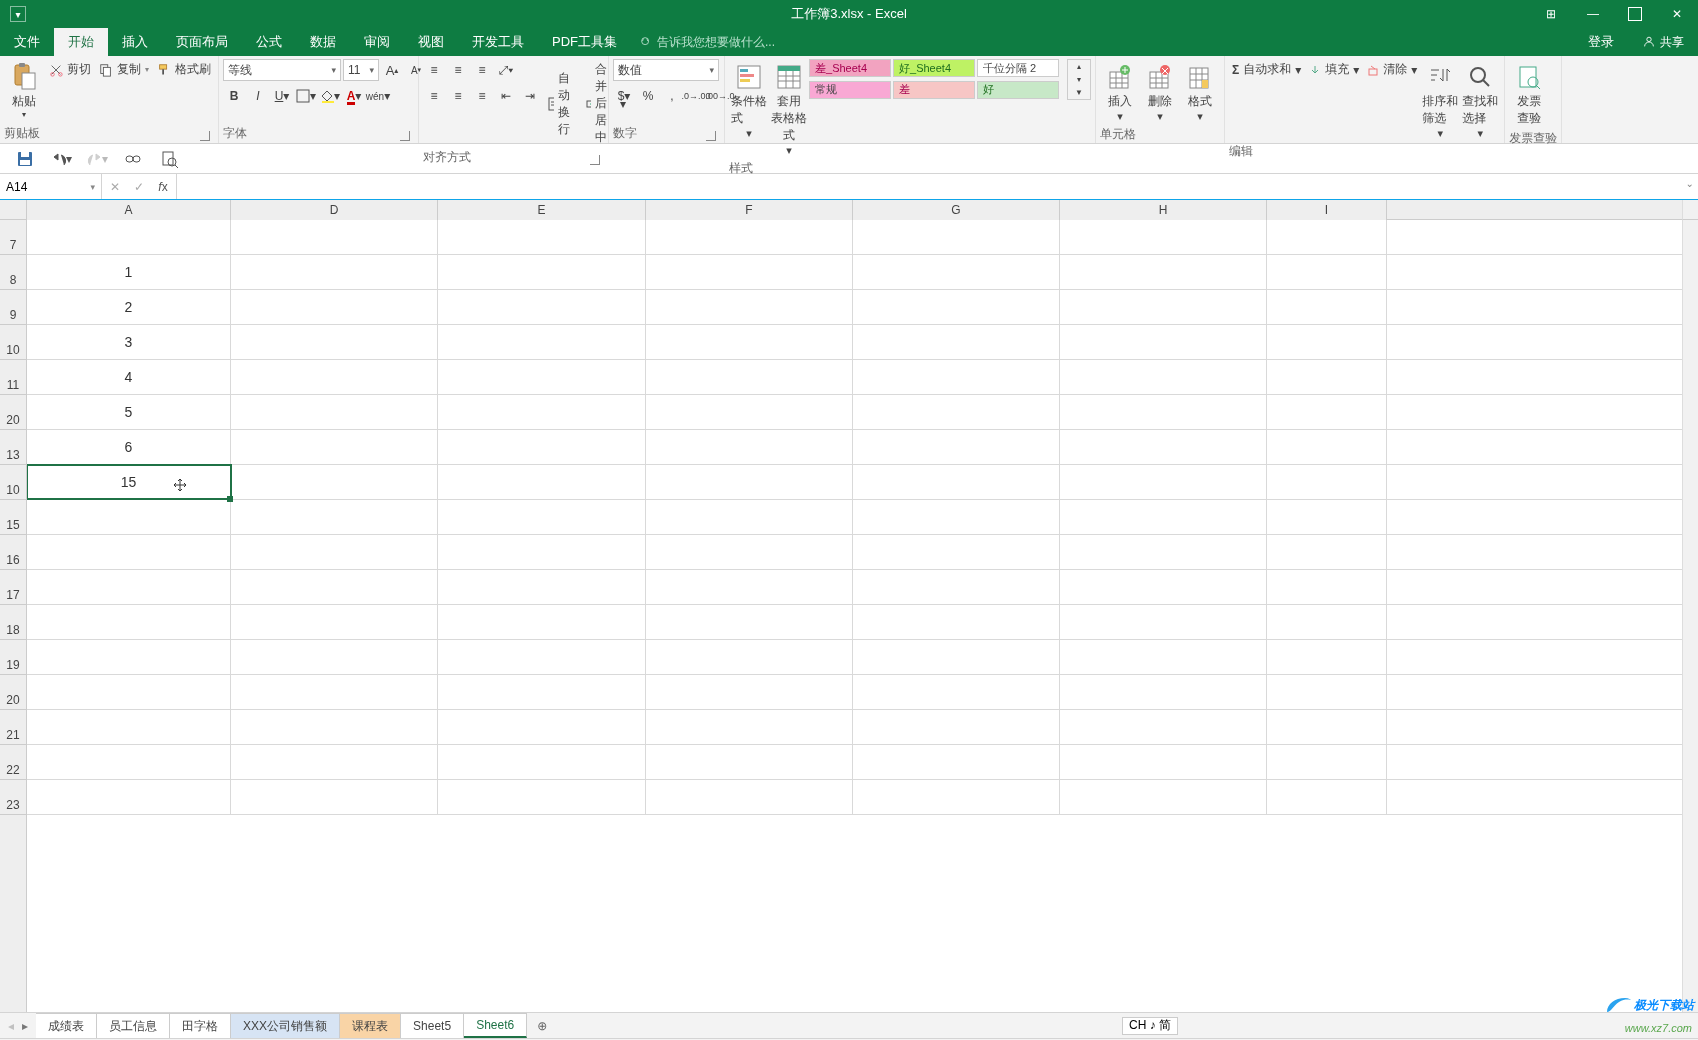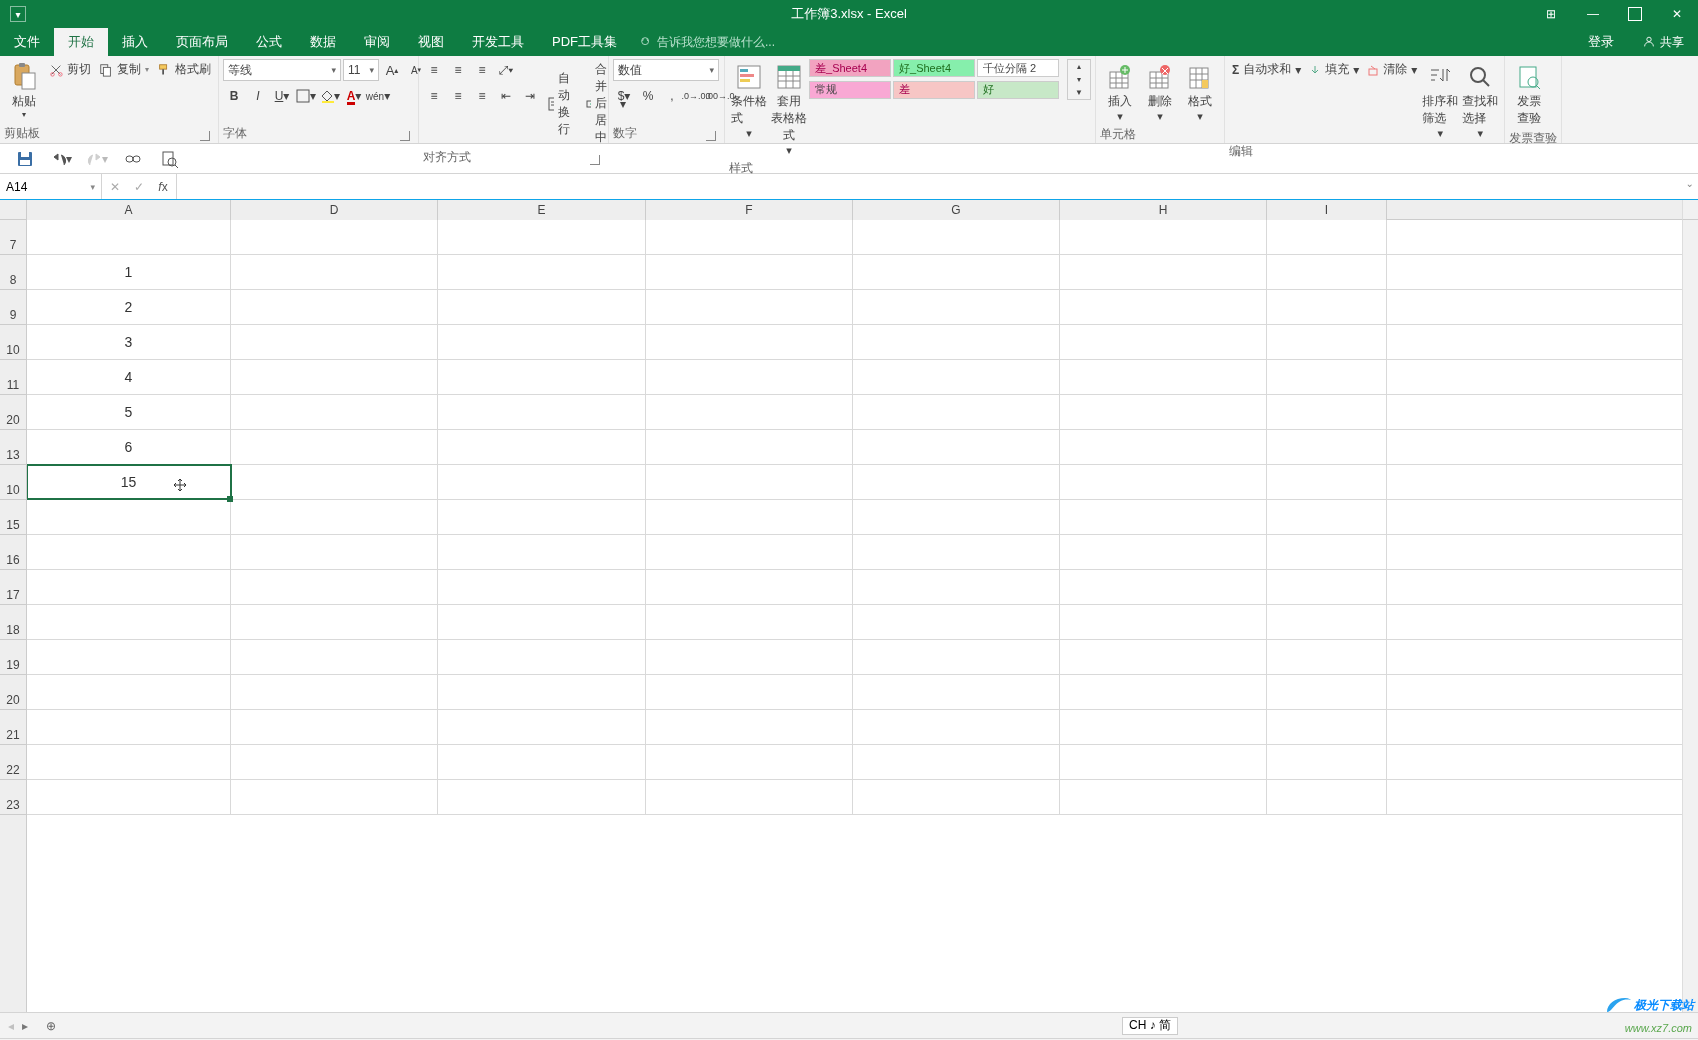--- a/index.html
+++ b/index.html
@@ -269,21 +269,21 @@
               <rect x="3" y="3" width="22" height="5" fill="#4a8"></rect>
               <path d="M3 13h22M3 18h22M11 8v17M18 8v17" stroke="#888"></path>
             </svg>
           </div>
         <span style="white-space:pre-line;text-align:center">套用
 表格格式</span>▾
       </div>
       <div style="display:flex">
         <div class="styles-gal" id="style-chips">
             <div class="style-chip" style="background: rgb(242, 163, 192); color: rgb(166, 0, 79);">差_Sheet4</div>
-            <div class="style-chip" style="background: #86efac; color: rgb(31, 111, 31);">好_Sheet4</div>
+            <div class="style-chip" style="background: #bef264; color: rgb(31, 111, 31);">好_Sheet4</div>
             <div class="style-chip" style="background: rgb(255, 255, 255); color: rgb(68, 68, 68);">千位分隔 2</div>
             <div class="style-chip" style="background: #f9a8d4; color: rgb(68, 68, 68);">常规</div>
             <div class="style-chip" style="background: rgb(247, 198, 197); color: rgb(166, 0, 79);">差</div>
             <div class="style-chip" style="background: rgb(199, 232, 199); color: rgb(31, 111, 31);">好</div>
           </div>
         <div style="display:flex;flex-direction:column;border:1px solid #ccc">
           <div class="ibtn" style="height:13px;font-size:8px">▴</div>
           <div class="ibtn" style="height:13px;font-size:8px">▾</div>
           <div class="ibtn" style="height:13px;font-size:8px">▼</div>
         </div>
@@ -610,20 +610,29 @@
     </div>
     <div class="vsb"></div>
   </div>
 </div>
 
 <div class="tabs">
   <div class="nav">
     <span style="opacity:.4">◂</span>
     <span>▸</span>
   </div>
+  <div id="sheet-tabs" style="display:flex">
+      <div class="sheettab ">成绩表</div>
+      <div class="sheettab ">员工信息</div>
+      <div class="sheettab ">田字格</div>
+      <div class="sheettab blue">XXX公司销售额</div>
+      <div class="sheettab orange">课程表</div>
+      <div class="sheettab ">Sheet5</div>
+      <div class="sheettab active">Sheet6</div>
+    </div>
   <div class="addsheet">⊕</div>
   <div class="ime">
       <span>CH ♪ 简</span>
     </div>
 </div>
 
 <div class="status">
   
   
 </div>

